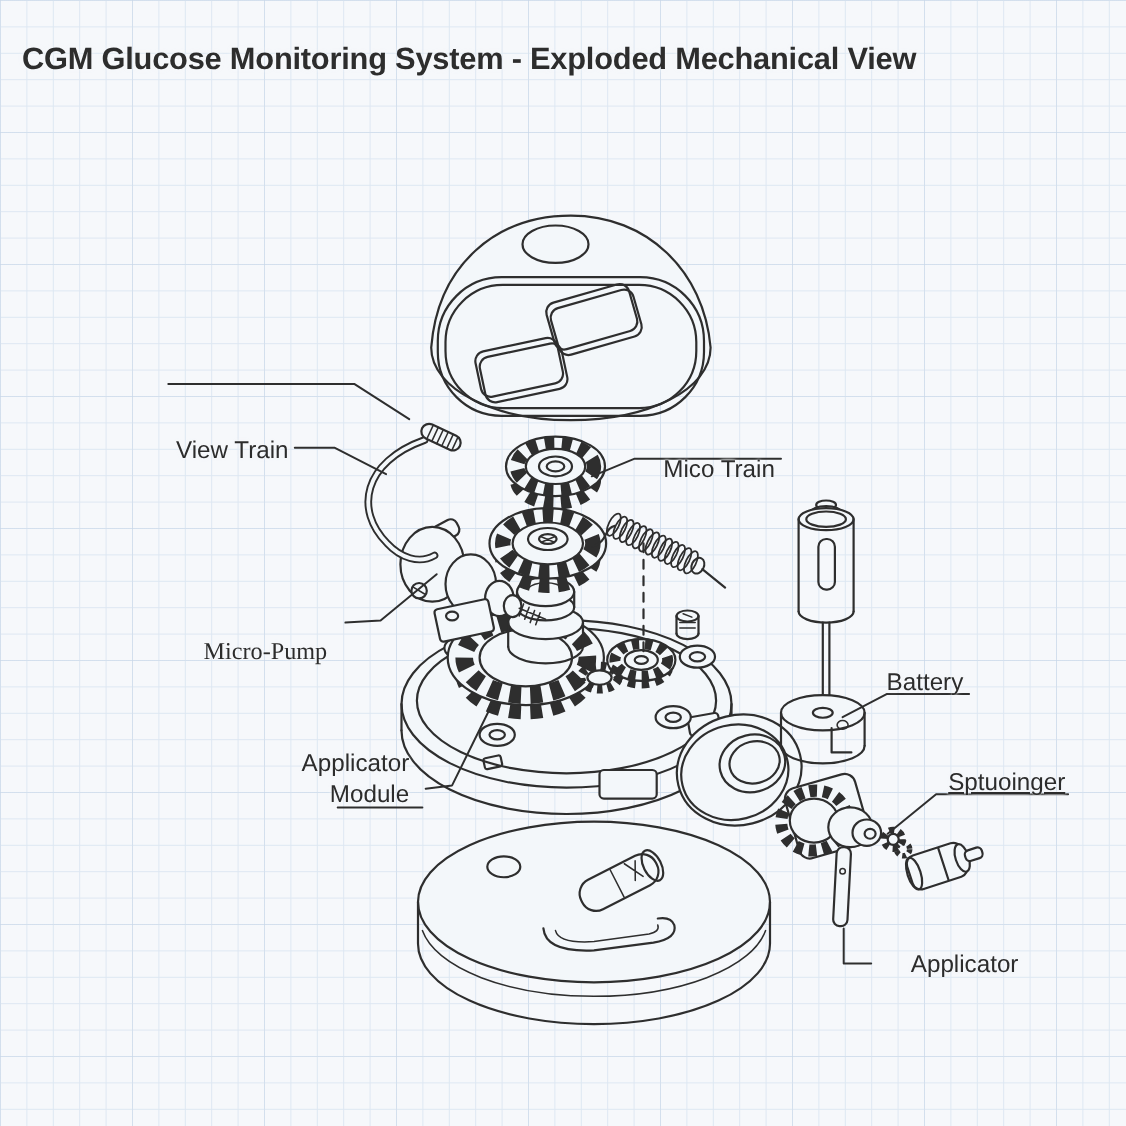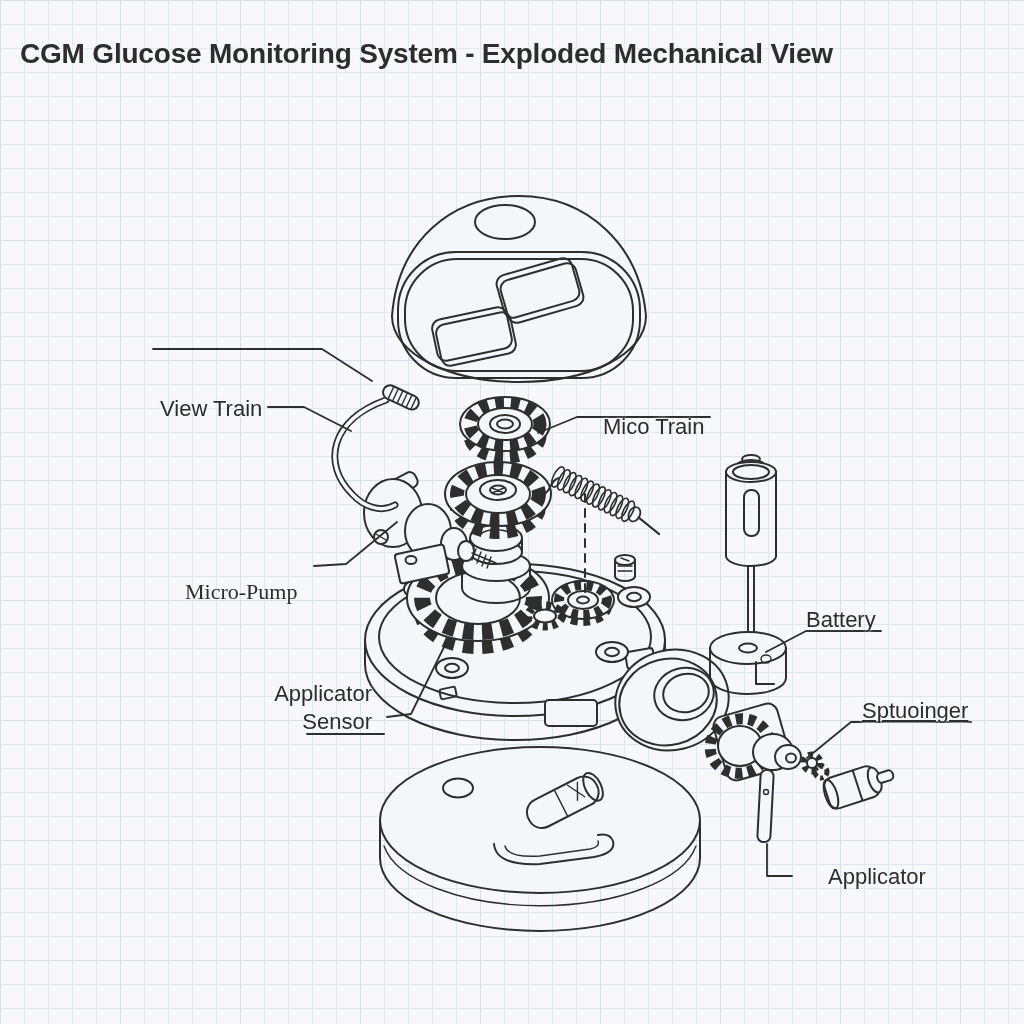--- a/index.html
+++ b/index.html
@@ -261,18 +261,18 @@
       <path class="leader" d="M792 876 L767 876 L767 844"></path>
     </g>
   </svg>
 
   <div class="lbl" style="left:160px;top:396px;">View Train</div>
   <div class="lbl" style="left:603px;top:414px;">Mico Train</div>
   <div class="lbl" style="left:185px;top:579px;font-family:Liberation Serif, serif;">Micro-Pump</div>
   <div class="lbl" style="left:806px;top:607px;">Battery</div>
   <div class="lbl two" style="left:230px;top:680px;width:142px;">
     <div>Applicator</div>
-    <div>Sensor</div>
+    <div>Module</div>
   </div>
   <div class="lbl" style="left:862px;top:698px;text-decoration:underline;">Sptuoinger</div>
   <div class="lbl" style="left:828px;top:864px;">Applicator</div>
 
 </div>
 
 </body></html>

